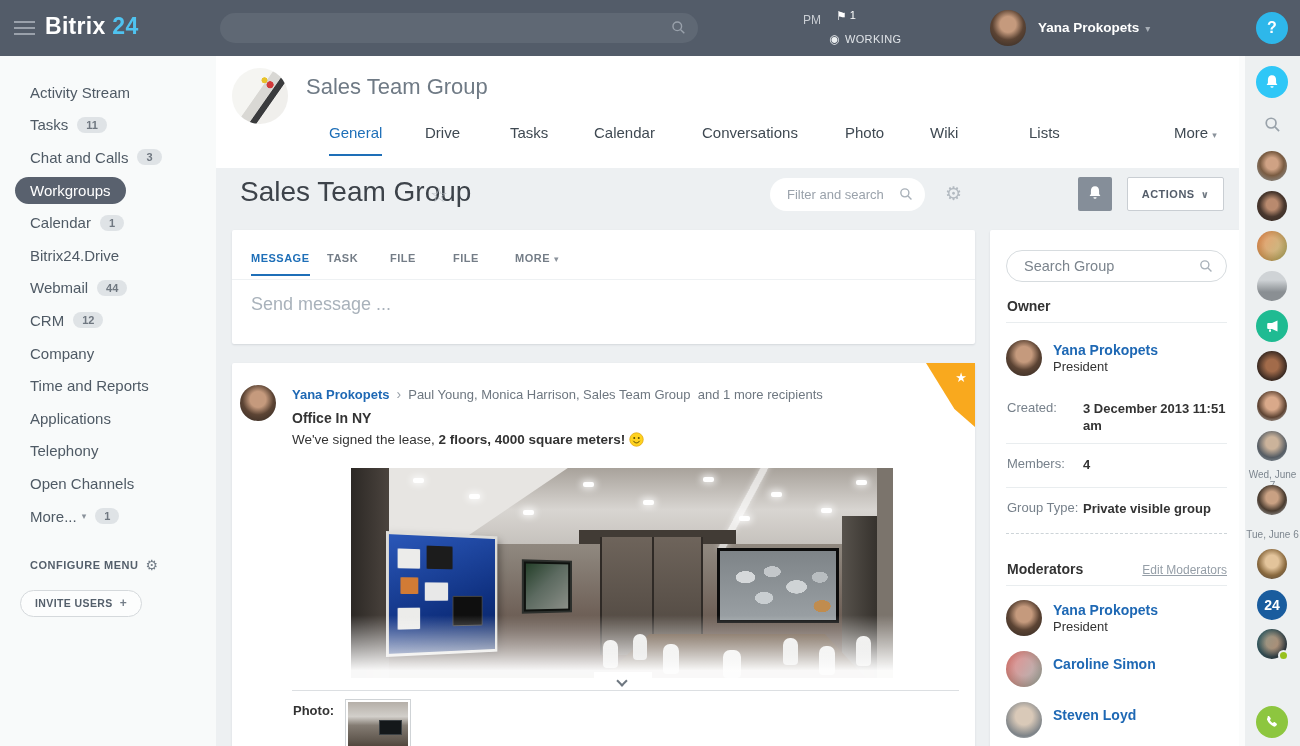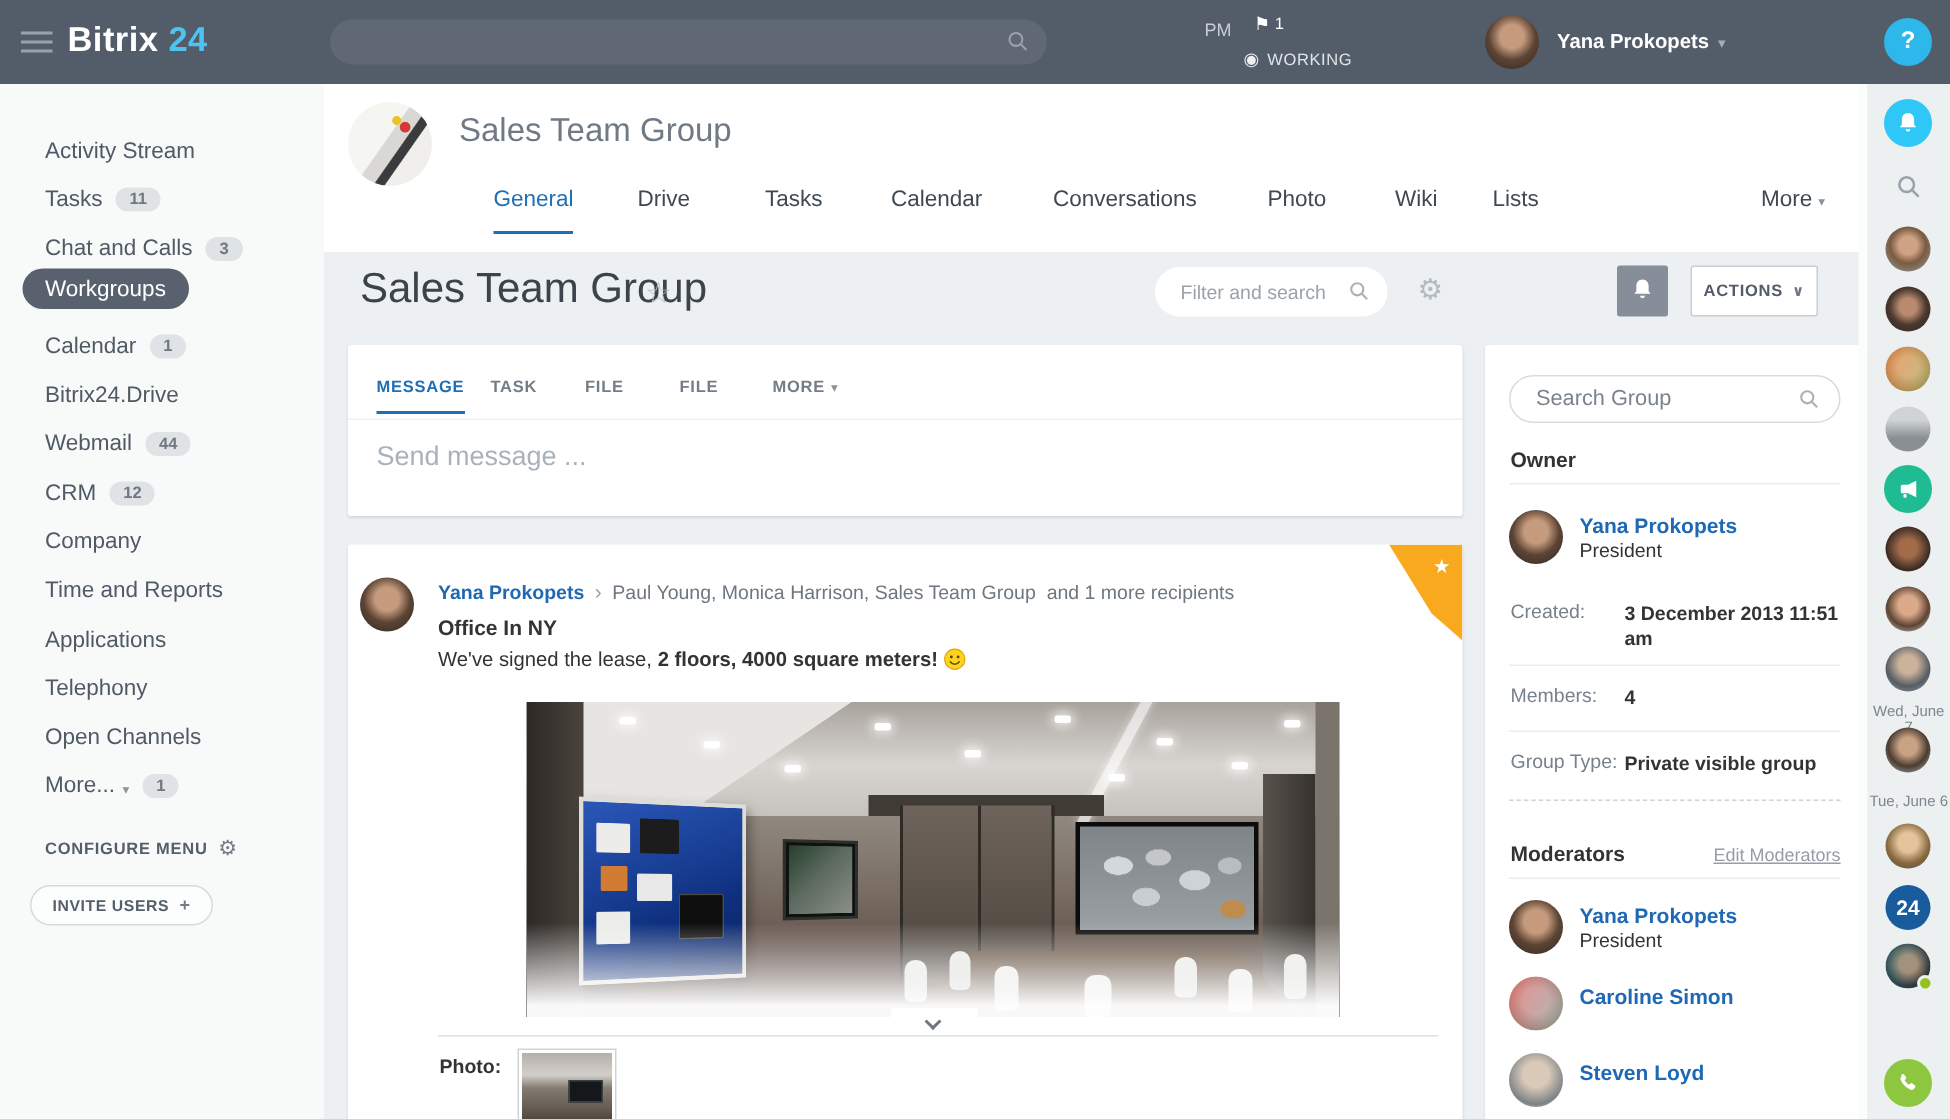--- a/index.html
+++ b/index.html
@@ -23,21 +23,21 @@
   .working-wrap { position:absolute; left:829px; top:32px; color:#e0e4e8; font-size:11px; letter-spacing:.4px; }
   .working-wrap .rec { font-size:12px; margin-right:5px; color:#eceff1; }
   .tb-user-av { position:absolute; left:990px; top:10px; width:36px; height:36px; border-radius:50%; }
   .tb-user-name { position:absolute; left:1038px; top:20px; font-size:13.5px; font-weight:bold; color:#fff; cursor:pointer; }
   .tb-user-name .caret { color:#a7aeb6; font-size:10px; margin-left:6px; }
   .help-btn { position:absolute; left:1256px; top:12px; width:32px; height:32px; border-radius:50%; background:#2eb7ea; color:#fff; font-size:16px; font-weight:bold; text-align:center; line-height:32px; cursor:pointer; }
 
   
   .sidebar { position:absolute; left:0; top:56px; width:216px; height:690px; background:#f8fafa; }
   .menu { padding-top:20px; list-style:none; }
-  .menu li { height:32.6px; display:flex; align-items:flex-end; padding-left:30px; font-size:15px; color:#4f5a65; cursor:pointer; }
+  .menu li { height:32.6px; display:flex; align-items:center; padding-left:30px; font-size:15px; color:#4f5a65; cursor:pointer; }
   .menu .badge { background:#dfe3e6; color:#6f7780; font-size:11px; font-weight:bold; border-radius:10px; padding:2px 9px; margin-left:9px; }
   .menu li.active .lbl { background:#59616e; color:#fff; padding:5px 15px; border-radius:15px; margin-left:-15px; }
   .menu .caret { font-size:9px; color:#8a929b; margin-left:5px; }
   .configure { position:absolute; left:30px; top:500px; font-size:11px; font-weight:bold; color:#545f6b; letter-spacing:.5px; cursor:pointer; }
   .configure .gear { font-size:14px; color:#737d88; font-weight:normal; margin-left:7px; position:relative; top:1px; }
   .invite-btn { position:absolute; left:20px; top:534px; height:27px; padding:0 14px; border:1px solid #d5d9dc; border-radius:14px; background:#fcfdfd; font-size:10.5px; font-weight:bold; color:#545f6b; letter-spacing:.4px; line-height:25px; cursor:pointer; }
   .invite-btn .plus { margin-left:7px; font-size:12px; color:#737d88; }
 
   
   .gh-card { position:absolute; left:216px; top:56px; width:1028px; height:112px; background:#fff; }
@@ -55,21 +55,21 @@
   
   .pg-title { position:absolute; left:240px; top:176px; font-size:28px; font-weight:300; color:#3d434a; }
   .pg-star { position:absolute; left:430px; top:183px; font-size:20px; color:#b9bfc5; cursor:pointer; }
   .filter-pill { position:absolute; left:770px; top:178px; width:155px; height:33px; background:#fff; border-radius:17px; }
   .filter-pill input { position:absolute; left:17px; top:0; width:108px; height:33px; border:0; outline:none; background:transparent; font-size:13px; color:#5a626b; font-family:inherit; }
   .filter-pill input::placeholder { color:#9aa2ab; }
   .filter-pill .sicon { position:absolute; right:12px; top:9px; width:14px; height:14px; color:#a9b1b9; }
   .pg-gear { position:absolute; left:945px; top:182px; font-size:19px; color:#b3bac1; cursor:pointer; }
   .bell-btn { position:absolute; left:1078px; top:177px; width:34px; height:34px; background:#858e99; border-radius:2px; cursor:pointer; }
   .bell-btn svg { position:absolute; left:9px; top:8px; width:16px; height:16px; color:#fff; }
-  .actions-btn { position:absolute; left:1127px; top:177px; width:85px; height:34px; background:#fff; border:1px solid #c9ced3; border-radius:2px; font-size:11px; font-weight:bold; color:#535c69; letter-spacing:.5px; text-align:center; line-height:32px; cursor:pointer; }
+  .actions-btn { position:absolute; left:1127px; top:177px; width:97px; height:34px; background:#fff; border:1px solid #c9ced3; border-radius:2px; font-size:11px; font-weight:bold; color:#535c69; letter-spacing:.5px; text-align:center; line-height:32px; cursor:pointer; }
   .actions-btn .chev { font-size:10px; margin-left:6px; color:#6e7780; }
 
   
   .card { position:absolute; background:#fff; border-radius:2px; box-shadow:0 1px 2px rgba(83,92,105,.16); }
 
   
   .composer { left:232px; top:230px; width:743px; height:114px; }
   .c-tab { position:absolute; top:22px; font-size:11px; font-weight:bold; letter-spacing:.5px; color:#747d87; cursor:pointer; }
   .c-tab.active { color:#1e6fb8; padding-bottom:10px; border-bottom:2px solid #1e6fb8; }
   .c-divider { position:absolute; left:0; right:0; top:49px; border-top:1px solid #eef1f3; }
@@ -252,21 +252,21 @@
   <section class="gh-card"></section>
   <div class="gh-avatar"></div>
   <div class="gh-title">Sales Team Group</div>
   <span class="gh-tab active" style="left:329px">General</span>
   <span class="gh-tab" style="left:425px">Drive</span>
   <span class="gh-tab" style="left:510px">Tasks</span>
   <span class="gh-tab" style="left:594px">Calendar</span>
   <span class="gh-tab" style="left:702px">Conversations</span>
   <span class="gh-tab" style="left:845px">Photo</span>
   <span class="gh-tab" style="left:930px">Wiki</span>
-  <span class="gh-tab" style="left:995px">Lists</span>
+  <span class="gh-tab" style="left:1029px">Lists</span>
   <span class="gh-more"><span>More</span><span class="caret">▾</span></span>
 
   <h1 class="pg-title">Sales Team Group</h1>
   <span class="pg-star">☆</span>
   <div class="filter-pill">
     <input placeholder="Filter and search" style="">
     <svg class="sicon" viewBox="0 0 16 16">
         <circle cx="6.7" cy="6.7" r="4.6" fill="none" stroke="currentColor" stroke-width="1.6"></circle>
         <line x1="10.3" y1="10.3" x2="14.2" y2="14.2" stroke="currentColor" stroke-width="1.6"></line>
       </svg>

